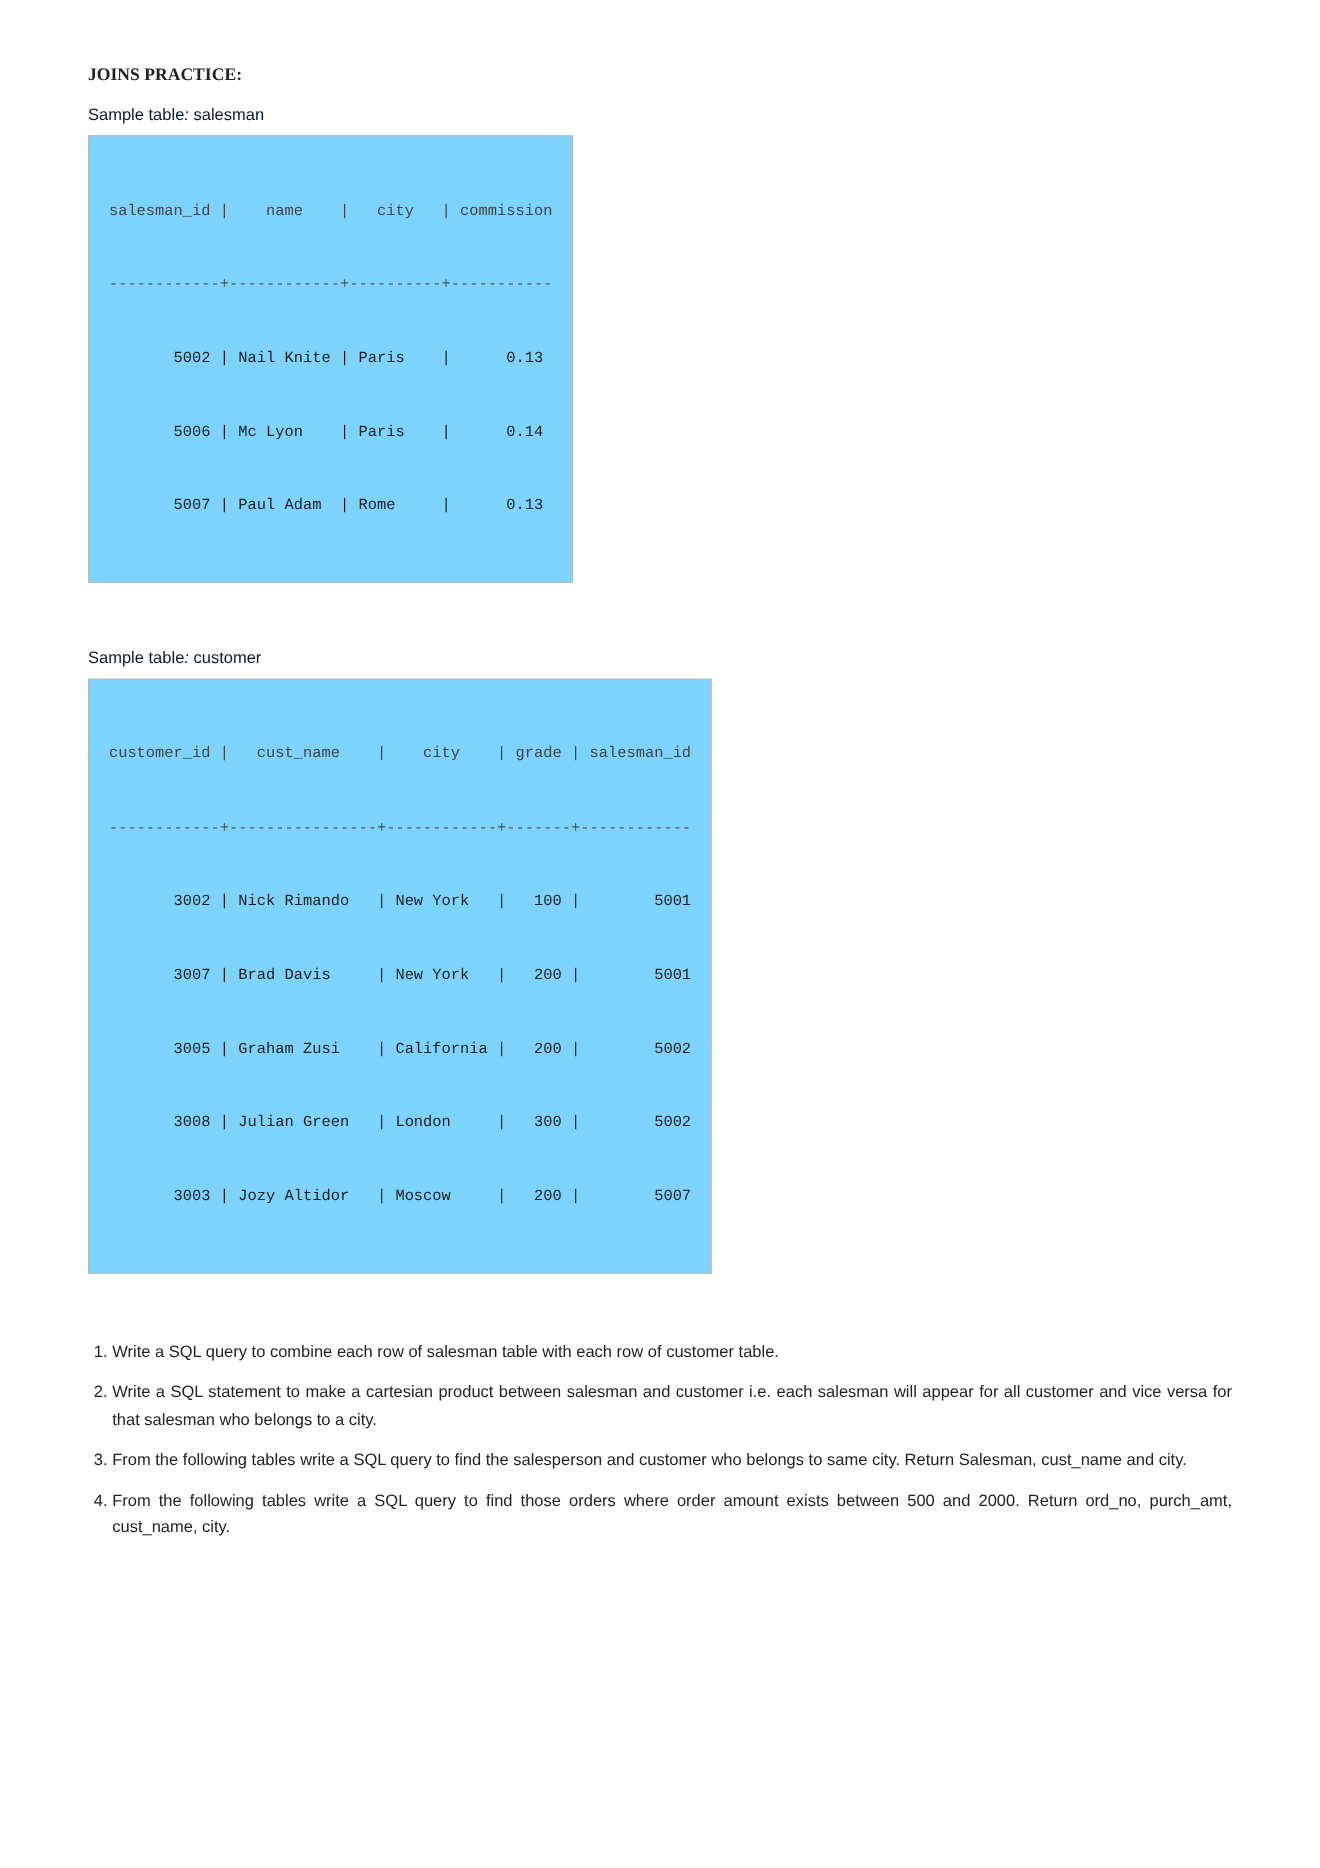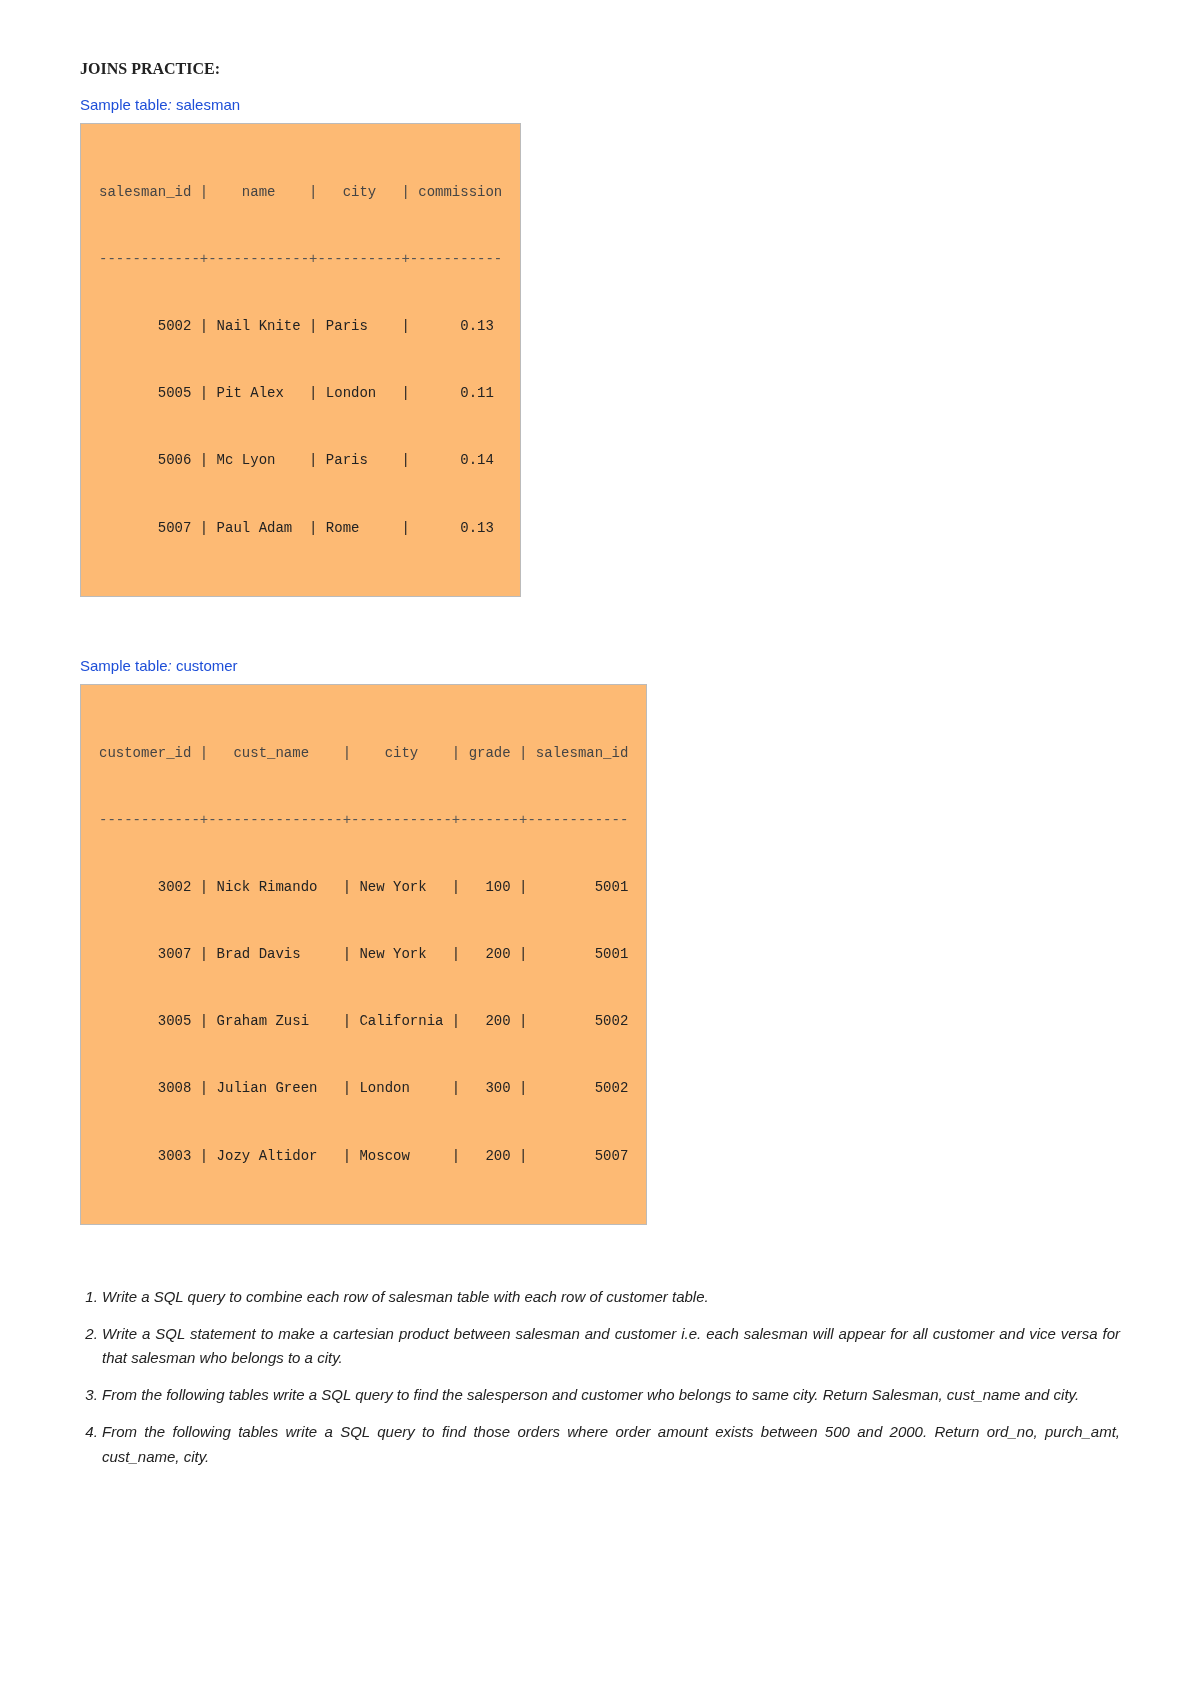--- a/index.html
+++ b/index.html
@@ -18,31 +18,31 @@
     .section-title {
       font-weight: bold;
       font-size: 16px;
       margin-bottom: 18px;
       font-family: Liberation Serif, serif;
     }
     .table-label {
       font-style: italic;
       font-size: 15px;
       margin-bottom: 10px;
-      color: #1d4ed8;
+      color: #0f172a;
     }
     .table-label span {
       font-style: normal;
       font-weight: normal;
     }
     .db-table-wrapper {
       border: 1px solid #bbb;
       display: inline-block;
       margin-bottom: 30px;
-      background: #fdba74;
+      background: #7dd3fc;
       min-width: 420px;
     }
     .db-table {
       font-family: 'Courier New', Courier, monospace;
       font-size: 14px;
       padding: 12px 18px;
       white-space: pre;
       line-height: 1.6;
       color: #222;
     }
@@ -55,21 +55,20 @@
     .questions-section {
       margin-top: 20px;
     }
     .questions-section ol {
       padding-left: 22px;
     }
     .questions-section ol li {
       margin-bottom: 12px;
       line-height: 1.65;
       text-align: justify;
-      font-style: italic;
     }
     .sample-table-block {
       margin-bottom: 30px;
     }
   </style>
 </head>
 <body>
 
 <div>
 
@@ -77,21 +76,20 @@
 
   <div class="sample-table-block">
     <div class="table-label">
       <span>Sample table</span>: <span>salesman</span>
     </div>
     <div class="db-table-wrapper">
       <div class="db-table">
         <div class="header-row">salesman_id |    name    |   city   | commission</div>
         <div class="separator">------------+------------+----------+-----------</div>
         <div>       5002 | Nail Knite | Paris    |      0.13</div>
-        <div>       5005 | Pit Alex   | London   |      0.11</div>
         <div>       5006 | Mc Lyon    | Paris    |      0.14</div>
         <div>       5007 | Paul Adam  | Rome     |      0.13</div>
       </div>
     </div>
   </div>
 
   <div class="sample-table-block">
     <div class="table-label">
       <span>Sample table</span>: <span>customer</span>
     </div>

